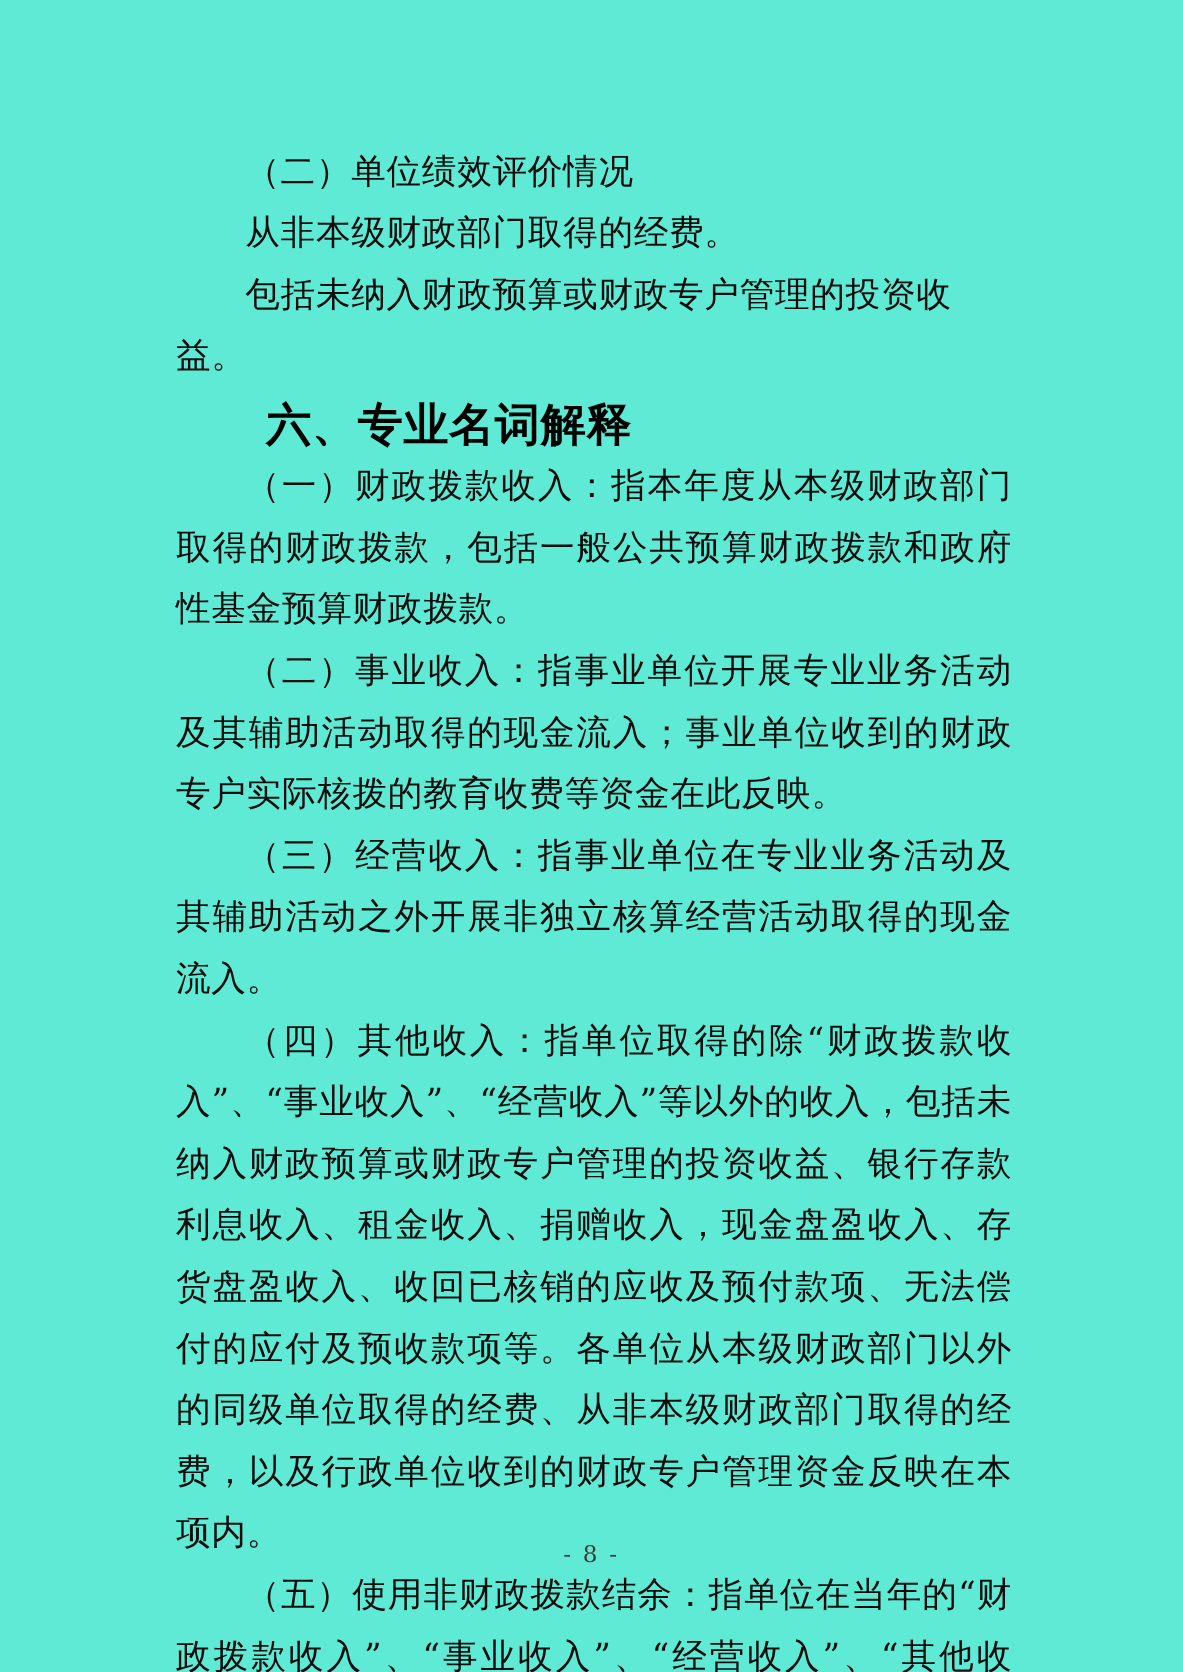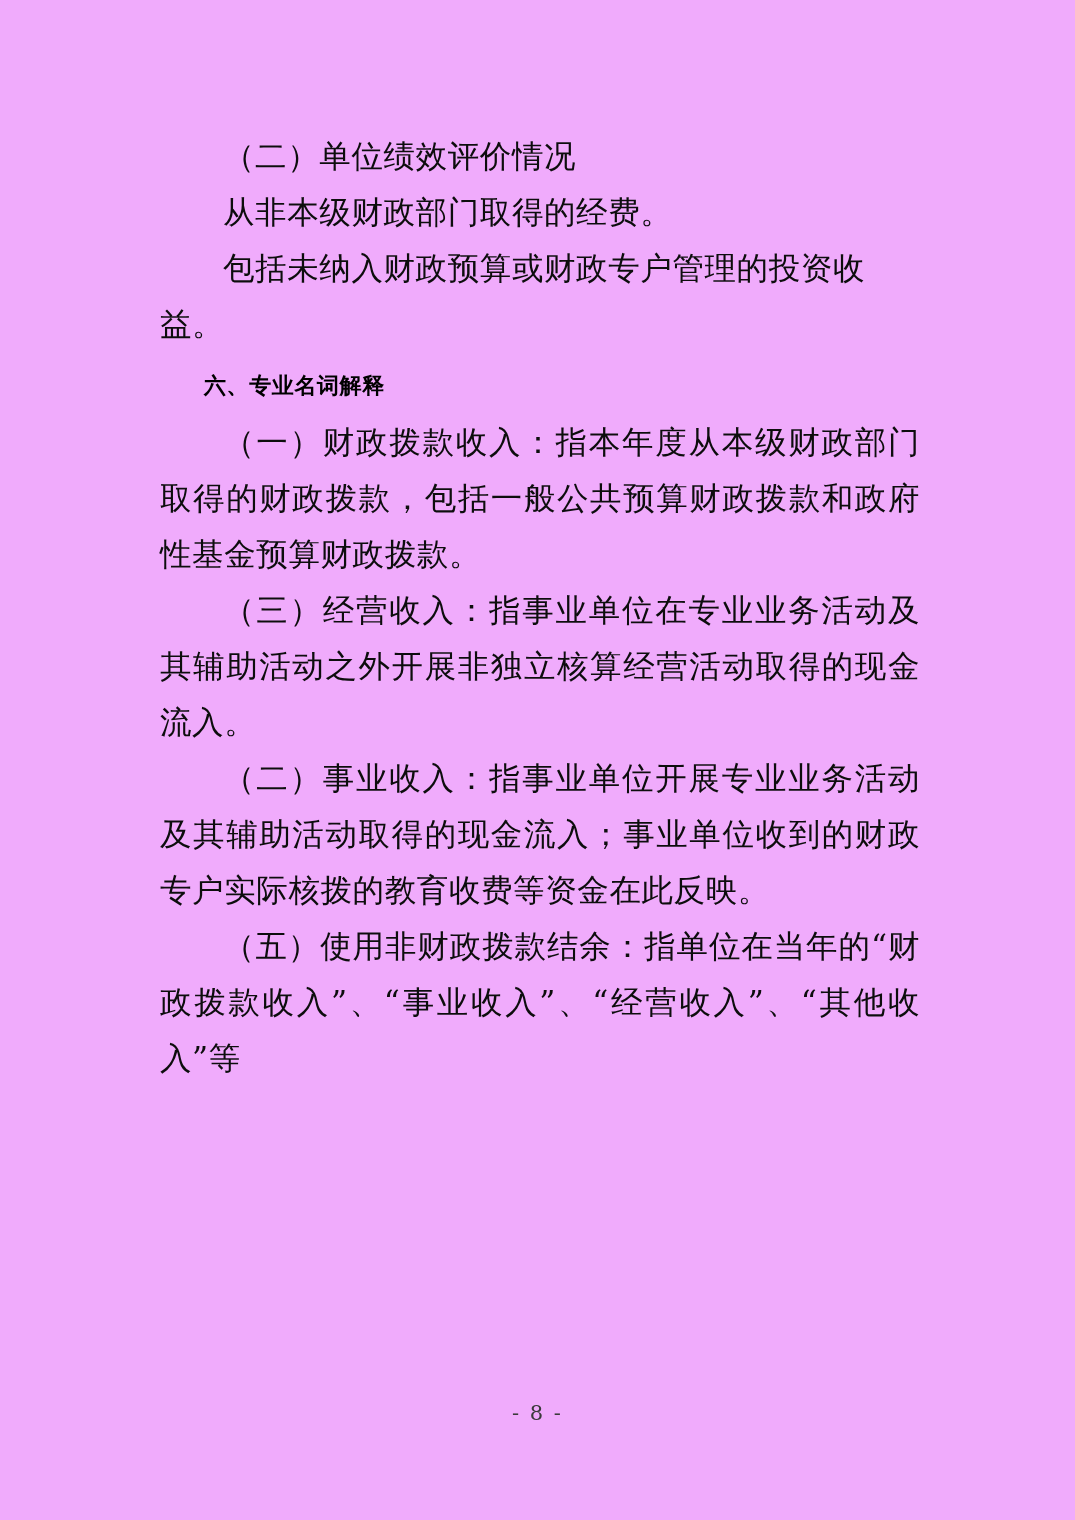--- a/index.html
+++ b/index.html
@@ -15,21 +15,21 @@
     color: #111111;
     overflow: hidden;
   }
 
   .page {
     position: absolute;
     left: 0;
     top: 0;
     width: 1075px;
     height: 1520px;
-    background: #f0abfc;
+    background: #5eead4;
   }
 
   .content {
     position: absolute;
     left: 160px;
     top: 128px;
     width: 760px;
   }
 
   
@@ -47,21 +47,21 @@
   }
 
   
   .para.short {
     text-align: left;
   }
 
   
   .heading {
     margin: 0;
-    font-size: 22px;
+    font-size: 41px;
     line-height: 56px;
     letter-spacing: 0.6px;
     text-indent: 2em;
     font-weight: 700;
     color: #000000;
     font-family: "DejaVu Sans", "Liberation Sans", sans-serif;
   }
 
   .spacer-sm { height: 6px; }
 
@@ -91,24 +91,25 @@
 
 
     <p class="para short">包括未纳入财政预算或财政专户管理的投资收益。</p>
 
     <div class="spacer-sm"></div>
 
     <p class="heading">六、专业名词解释</p>
 
     <p class="para">（一）财政拨款收入：指本年度从本级财政部门取得的财政拨款，包括一般公共预算财政拨款和政府性基金预算财政拨款。</p>
 
+    <p class="para">（二）事业收入：指事业单位开展专业业务活动及其辅助活动取得的现金流入；事业单位收到的财政专户实际核拨的教育收费等资金在此反映。</p>
+
     <p class="para">（三）经营收入：指事业单位在专业业务活动及其辅助活动之外开展非独立核算经营活动取得的现金流入。</p>
 
-    <p class="para">（二）事业收入：指事业单位开展专业业务活动及其辅助活动取得的现金流入；事业单位收到的财政专户实际核拨的教育收费等资金在此反映。</p>
-
+    <p class="para">（四）其他收入：指单位取得的除“财政拨款收入”、“事业收入”、“经营收入”等以外的收入，包括未纳入财政预算或财政专户管理的投资收益、银行存款利息收入、租金收入、捐赠收入，现金盘盈收入、存货盘盈收入、收回已核销的应收及预付款项、无法偿付的应付及预收款项等。各单位从本级财政部门以外的同级单位取得的经费、从非本级财政部门取得的经费，以及行政单位收到的财政专户管理资金反映在本项内。</p>
 
     <p class="para">（五）使用非财政拨款结余：指单位在当年的“财政拨款收入”、“事业收入”、“经营收入”、“其他收入”等</p>
 
   </div>
 
   <div class="footer">- 8 -</div>
 
 </div>
 
 </body></html>

